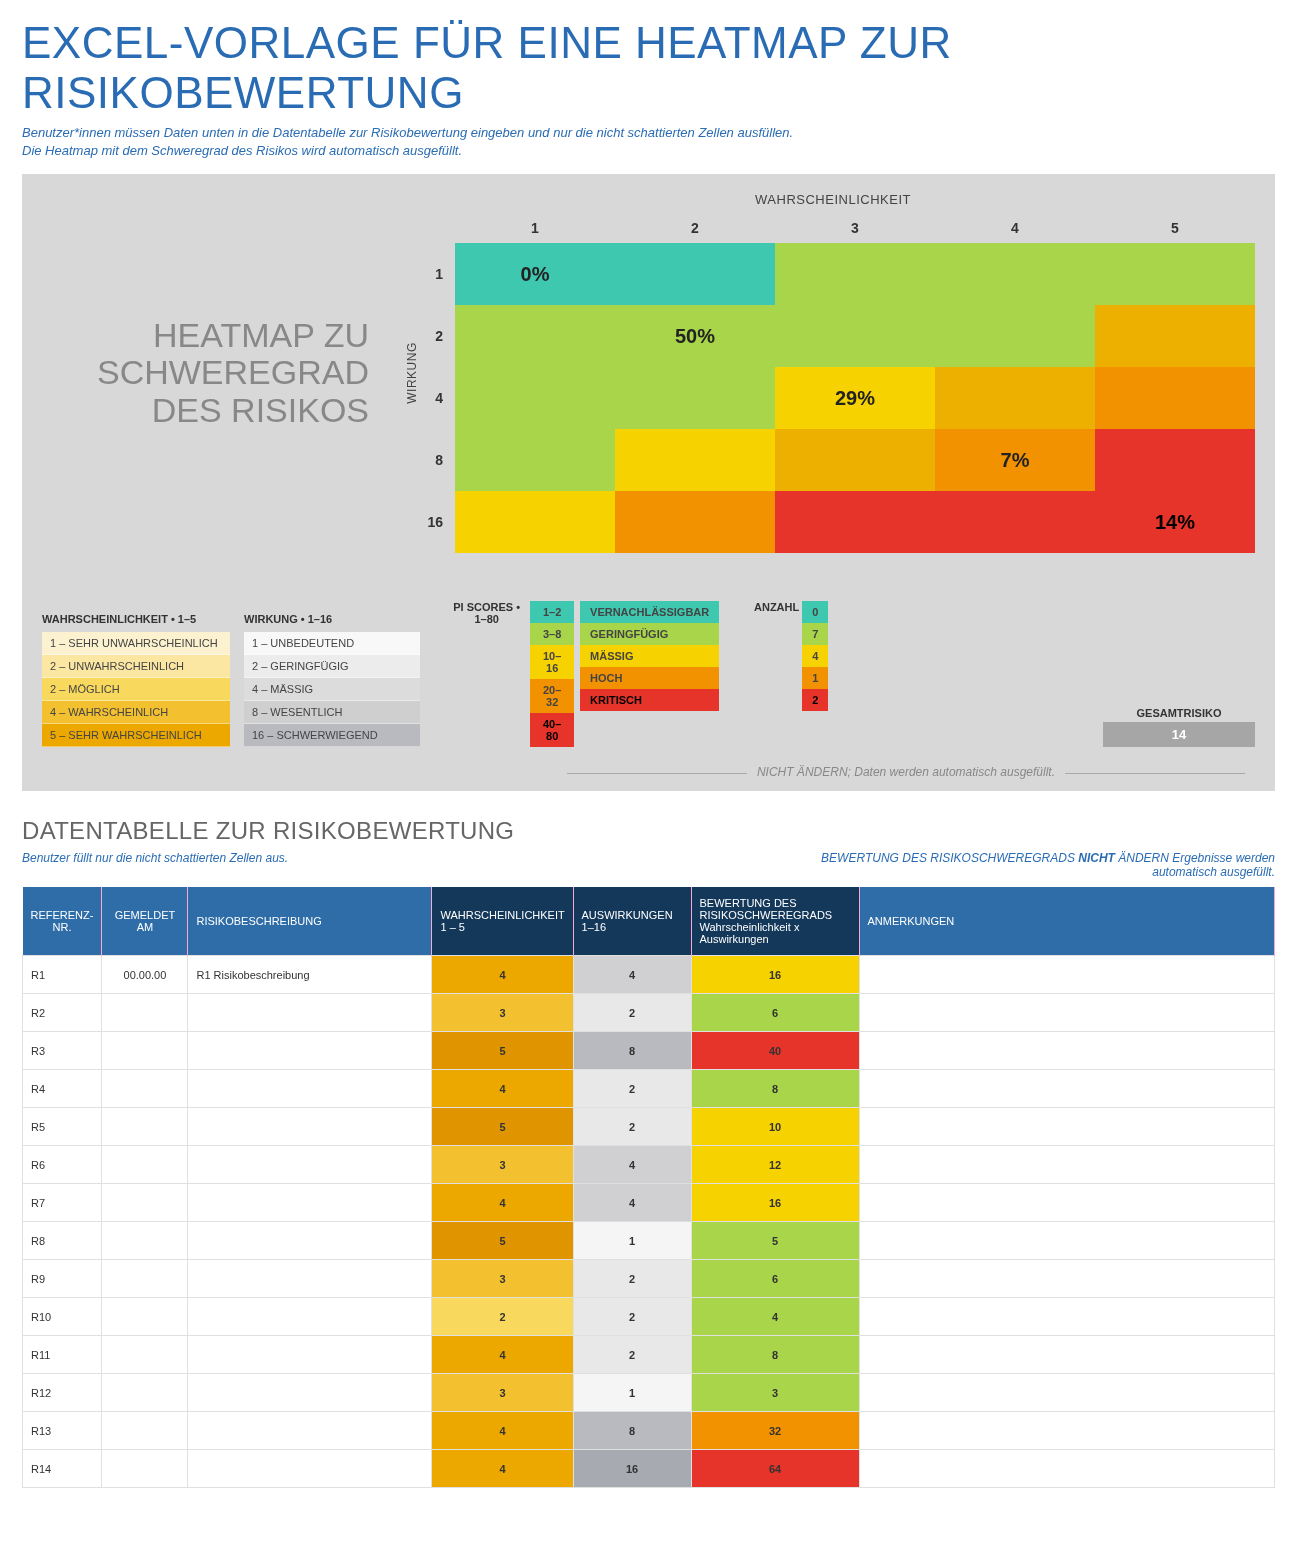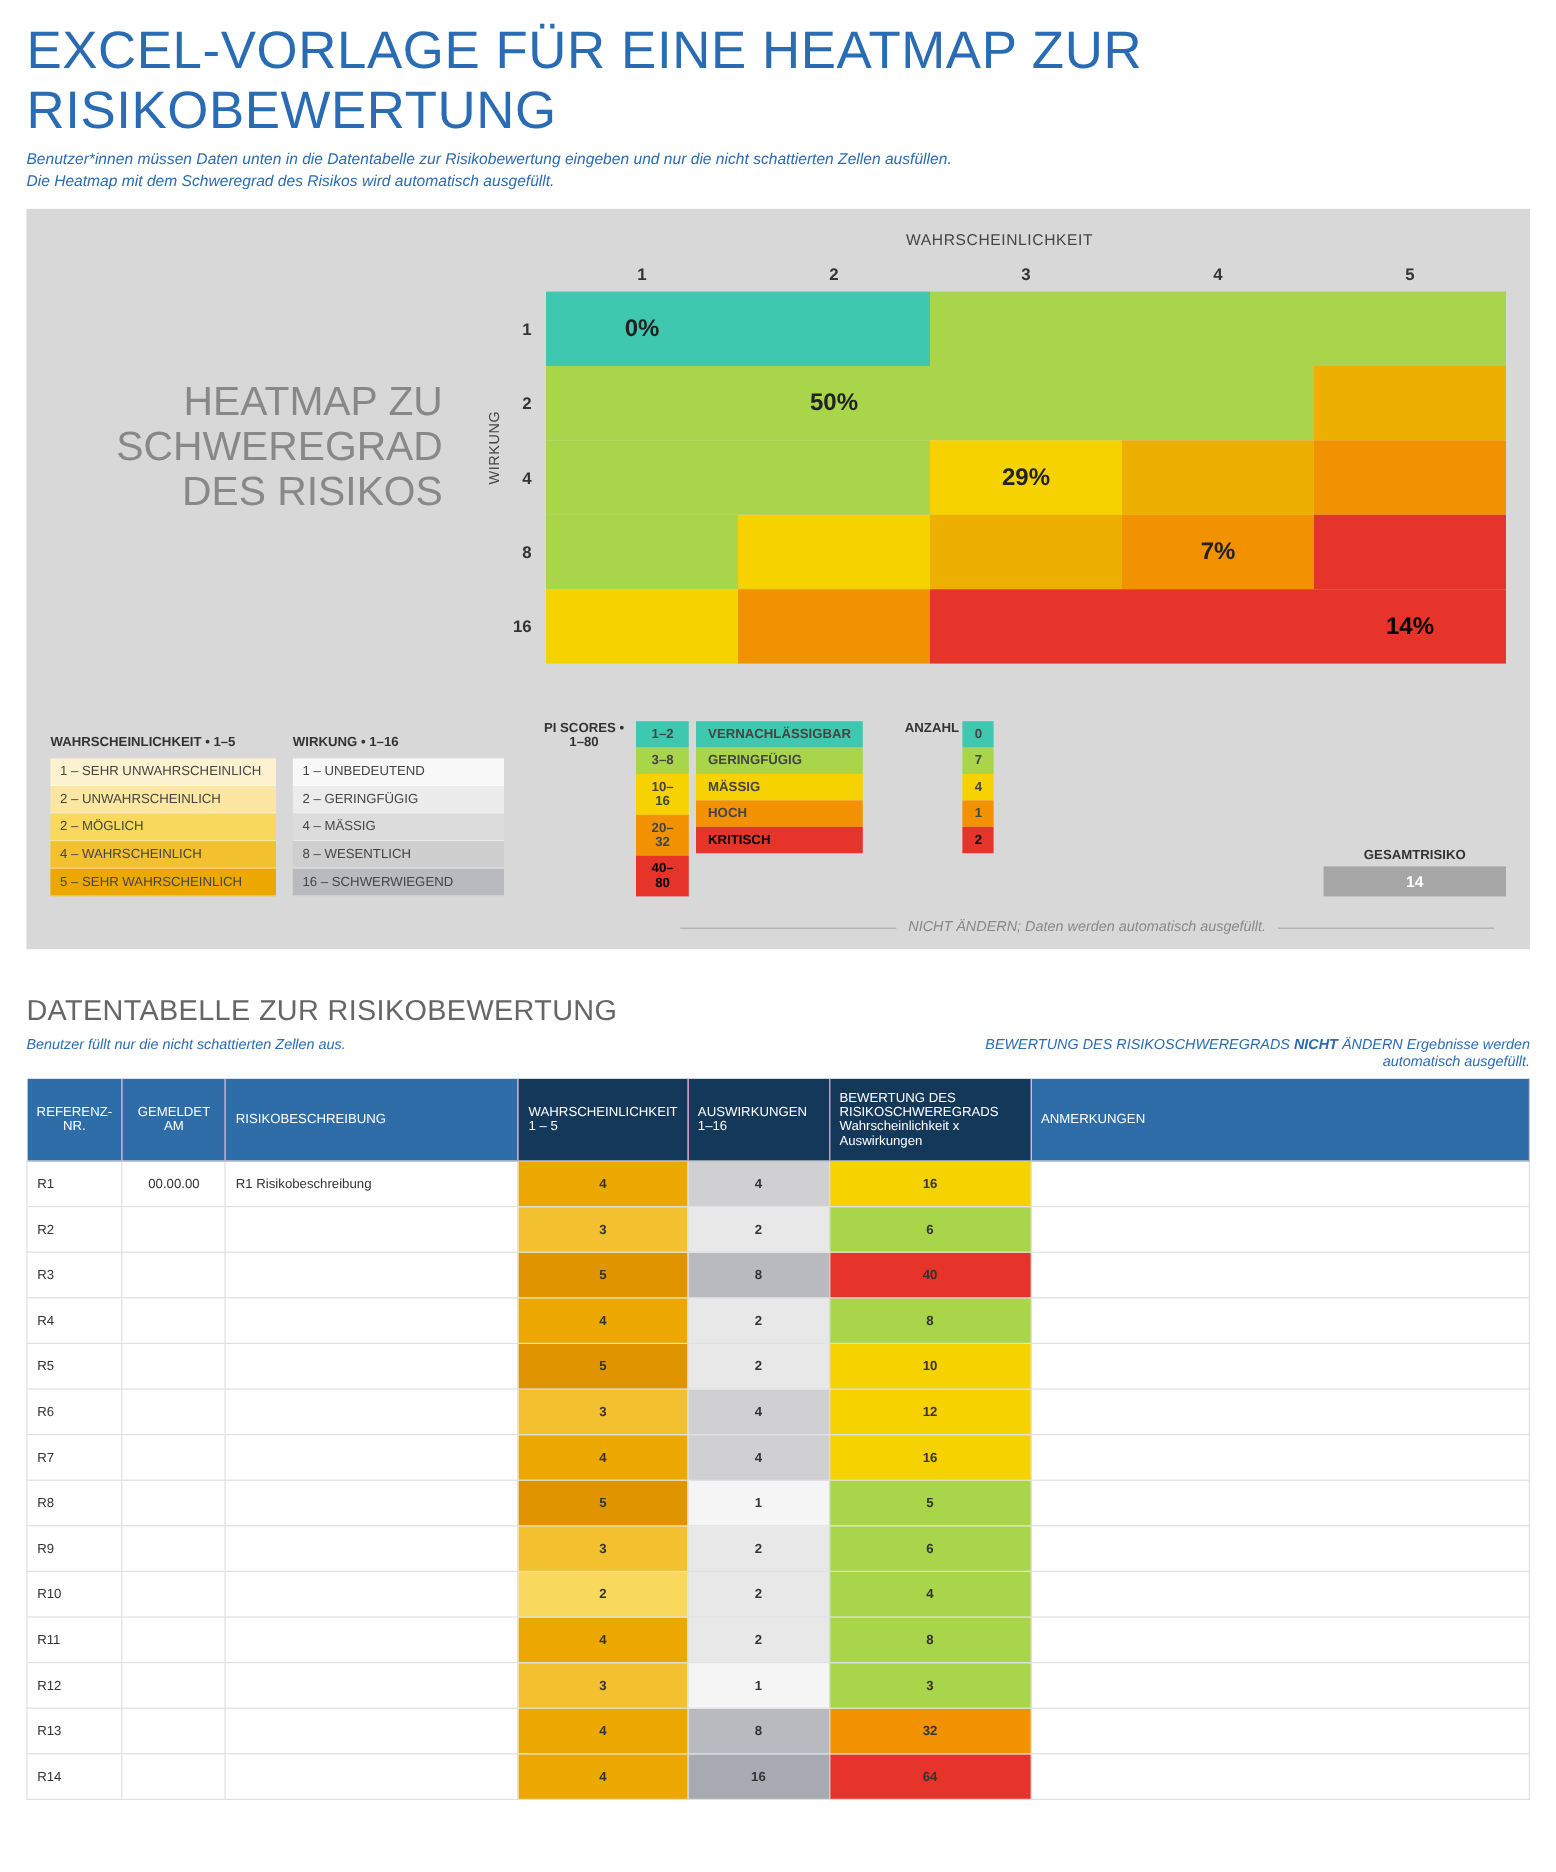--- a/index.html
+++ b/index.html
@@ -44,21 +44,21 @@
 .pi-col.label{width:180px}
 .pi-col.count{width:110px}
 .pi-head{font-weight:700;text-align:center;font-size:11px;margin-bottom:4px;color:#333}
 .pi-row{padding:5px 10px;font-weight:700;font-size:11px;text-align:center}
 .pi-row.l{text-align:left}
 .gesamt{display:flex;flex-direction:column;align-items:center;gap:3px;margin-left:auto}
 .gesamt-head{font-weight:700;font-size:11px;color:#333}
 .gesamt-val{background:#a6a6a6;color:#fff;width:152px;text-align:center;padding:5px 0;font-weight:700}
 .divider-note{text-align:right;color:#888;font-size:12px;margin-top:18px;font-style:italic}
 .divider-note::before,.divider-note::after{content:"";display:inline-block;width:180px;border-top:1px solid #aaa;vertical-align:middle;margin:0 10px}
-h2{font-size:24px;font-weight:400;color:#666;margin:38px 0 6px;font-family:"Century Gothic","Segoe UI",sans-serif;letter-spacing:.3px}
+h2{font-size:24px;font-weight:400;color:#666;margin:26px 0 6px;font-family:"Century Gothic","Segoe UI",sans-serif;letter-spacing:.3px}
 .table-intro{display:flex;justify-content:space-between;font-size:12px;margin-bottom:8px}
 .ti-left{color:#2a6cb4;font-style:italic}
 .ti-right{color:#2a6cb4;font-style:italic;text-align:right;max-width:520px}
 .datatable{width:100%;border-collapse:collapse}
 .datatable th{background:#2f6da8;color:#fff;font-weight:400;font-size:11px;padding:10px 8px;text-align:left;vertical-align:middle;border-right:1px solid #f9a8d4}
 .datatable th.dark{background:#14385a}
 .datatable th.center{text-align:center}
 .datatable td{border:1px solid #e0e0e0;padding:8px;font-size:11px;color:#333;height:38px}
 .td-ref{width:78px;padding-left:12px}
 .td-date{width:86px;text-align:center}

